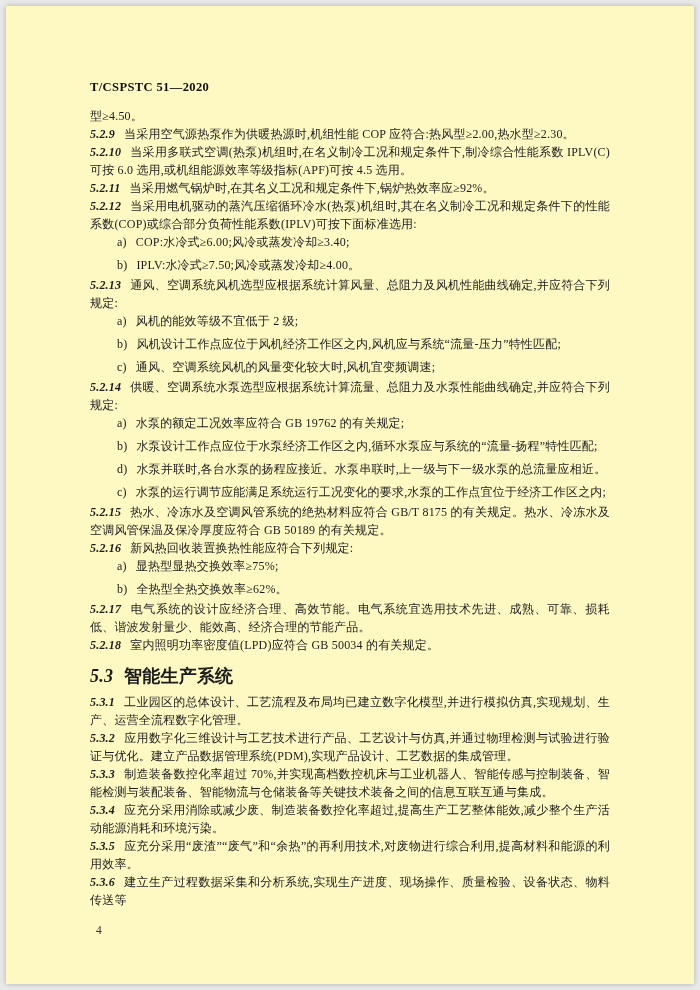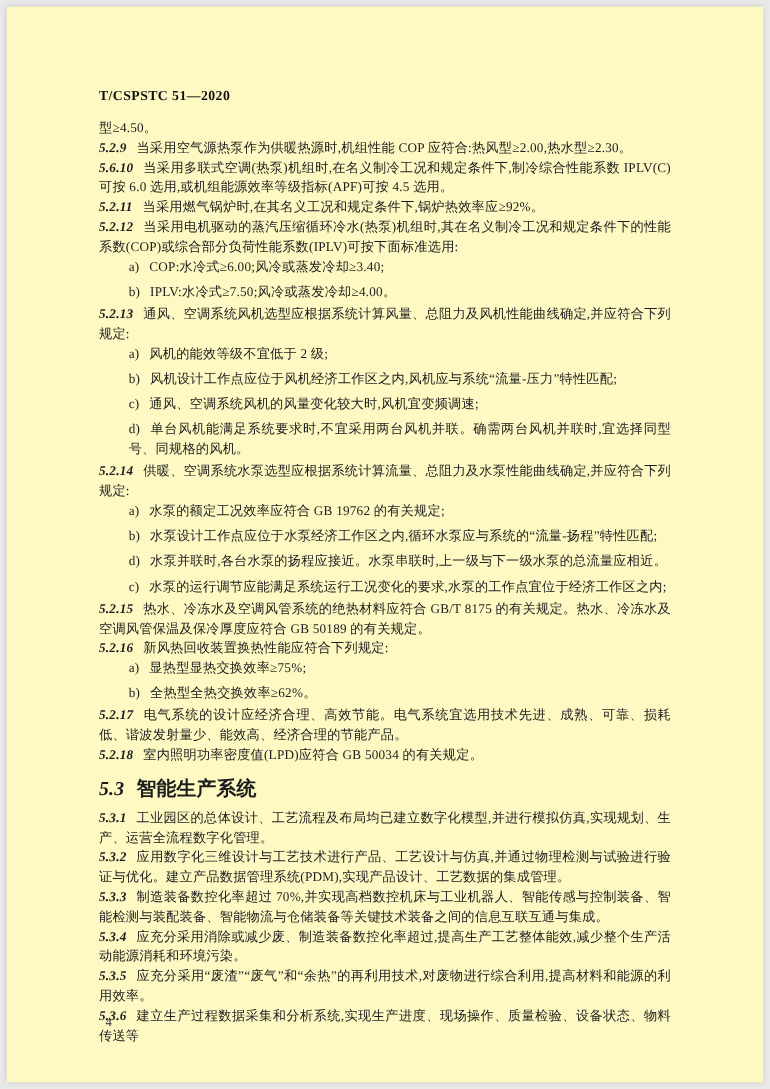--- a/index.html
+++ b/index.html
@@ -56,30 +56,29 @@
 </style>
 </head>
 <body>
 
 <div class="page">
   <div class="doc-header">T/CSPSTC 51—2020</div>
 
   <div class="content">
       <p class="para"><span>型≥4.50。</span></p>
       <p class="para clause"><span class="num">5.2.9</span><span>当采用空气源热泵作为供暖热源时,机组性能 COP 应符合:热风型≥2.00,热水型≥2.30。</span></p>
-      <p class="para clause"><span class="num">5.6.10</span><span>当采用多联式空调(热泵)机组时,在名义制冷工况和规定条件下,制冷综合性能系数 IPLV(C)可按 6.0 选用,或机组能源效率等级指标(APF)可按 4.5 选用。</span></p>
+      <p class="para clause"><span class="num">5.2.10</span><span>当采用多联式空调(热泵)机组时,在名义制冷工况和规定条件下,制冷综合性能系数 IPLV(C)可按 6.0 选用,或机组能源效率等级指标(APF)可按 4.5 选用。</span></p>
       <p class="para clause"><span class="num">5.2.11</span><span>当采用燃气锅炉时,在其名义工况和规定条件下,锅炉热效率应≥92%。</span></p>
       <p class="para clause"><span class="num">5.2.12</span><span>当采用电机驱动的蒸汽压缩循环冷水(热泵)机组时,其在名义制冷工况和规定条件下的性能系数(COP)或综合部分负荷性能系数(IPLV)可按下面标准选用:</span></p>
       <p class="para subitem"><span class="label">a)</span><span>COP:水冷式≥6.00;风冷或蒸发冷却≥3.40;</span></p>
       <p class="para subitem"><span class="label">b)</span><span>IPLV:水冷式≥7.50;风冷或蒸发冷却≥4.00。</span></p>
       <p class="para clause"><span class="num">5.2.13</span><span>通风、空调系统风机选型应根据系统计算风量、总阻力及风机性能曲线确定,并应符合下列规定:</span></p>
       <p class="para subitem"><span class="label">a)</span><span>风机的能效等级不宜低于 2 级;</span></p>
       <p class="para subitem"><span class="label">b)</span><span>风机设计工作点应位于风机经济工作区之内,风机应与系统“流量-压力”特性匹配;</span></p>
       <p class="para subitem"><span class="label">c)</span><span>通风、空调系统风机的风量变化较大时,风机宜变频调速;</span></p>
-      <p class="para subitem"><span class="label">d)</span><span>单台风机能满足系统要求时,不宜采用两台风机并联。确需两台风机并联时,宜选择同型号、同规格的风机。</span></p>
       <p class="para clause"><span class="num">5.2.14</span><span>供暖、空调系统水泵选型应根据系统计算流量、总阻力及水泵性能曲线确定,并应符合下列规定:</span></p>
       <p class="para subitem"><span class="label">a)</span><span>水泵的额定工况效率应符合 GB 19762 的有关规定;</span></p>
       <p class="para subitem"><span class="label">b)</span><span>水泵设计工作点应位于水泵经济工作区之内,循环水泵应与系统的“流量-扬程”特性匹配;</span></p>
       <p class="para subitem"><span class="label">d)</span><span>水泵并联时,各台水泵的扬程应接近。水泵串联时,上一级与下一级水泵的总流量应相近。</span></p>
       <p class="para subitem"><span class="label">c)</span><span>水泵的运行调节应能满足系统运行工况变化的要求,水泵的工作点宜位于经济工作区之内;</span></p>
       <p class="para clause"><span class="num">5.2.15</span><span>热水、冷冻水及空调风管系统的绝热材料应符合 GB/T 8175 的有关规定。热水、冷冻水及空调风管保温及保冷厚度应符合 GB 50189 的有关规定。</span></p>
       <p class="para clause"><span class="num">5.2.16</span><span>新风热回收装置换热性能应符合下列规定:</span></p>
       <p class="para subitem"><span class="label">a)</span><span>显热型显热交换效率≥75%;</span></p>
       <p class="para subitem"><span class="label">b)</span><span>全热型全热交换效率≥62%。</span></p>
       <p class="para clause"><span class="num">5.2.17</span><span>电气系统的设计应经济合理、高效节能。电气系统宜选用技术先进、成熟、可靠、损耗低、谐波发射量少、能效高、经济合理的节能产品。</span></p>

